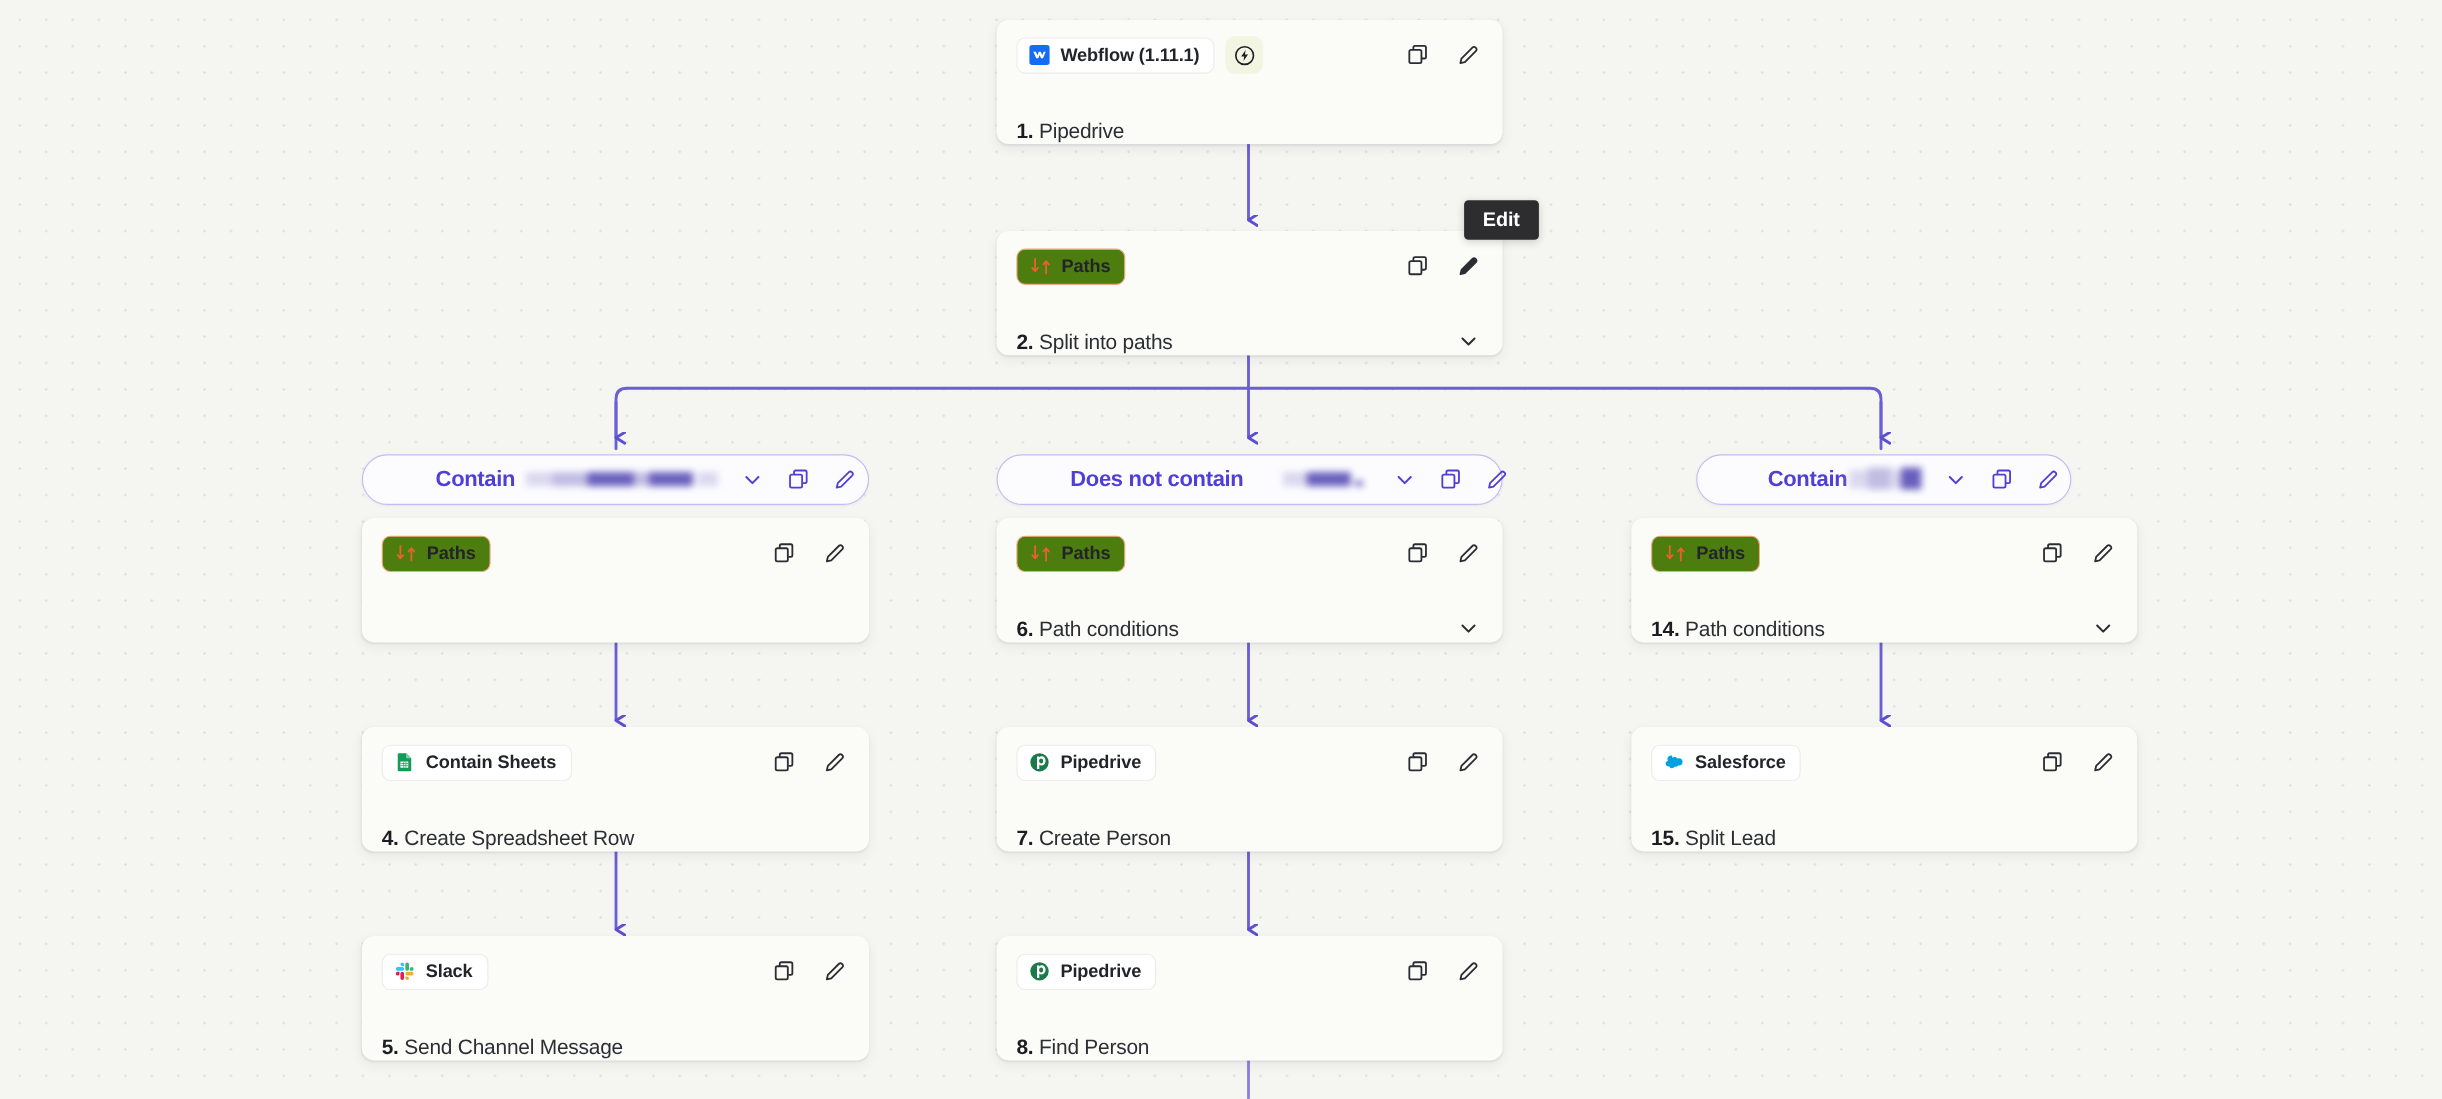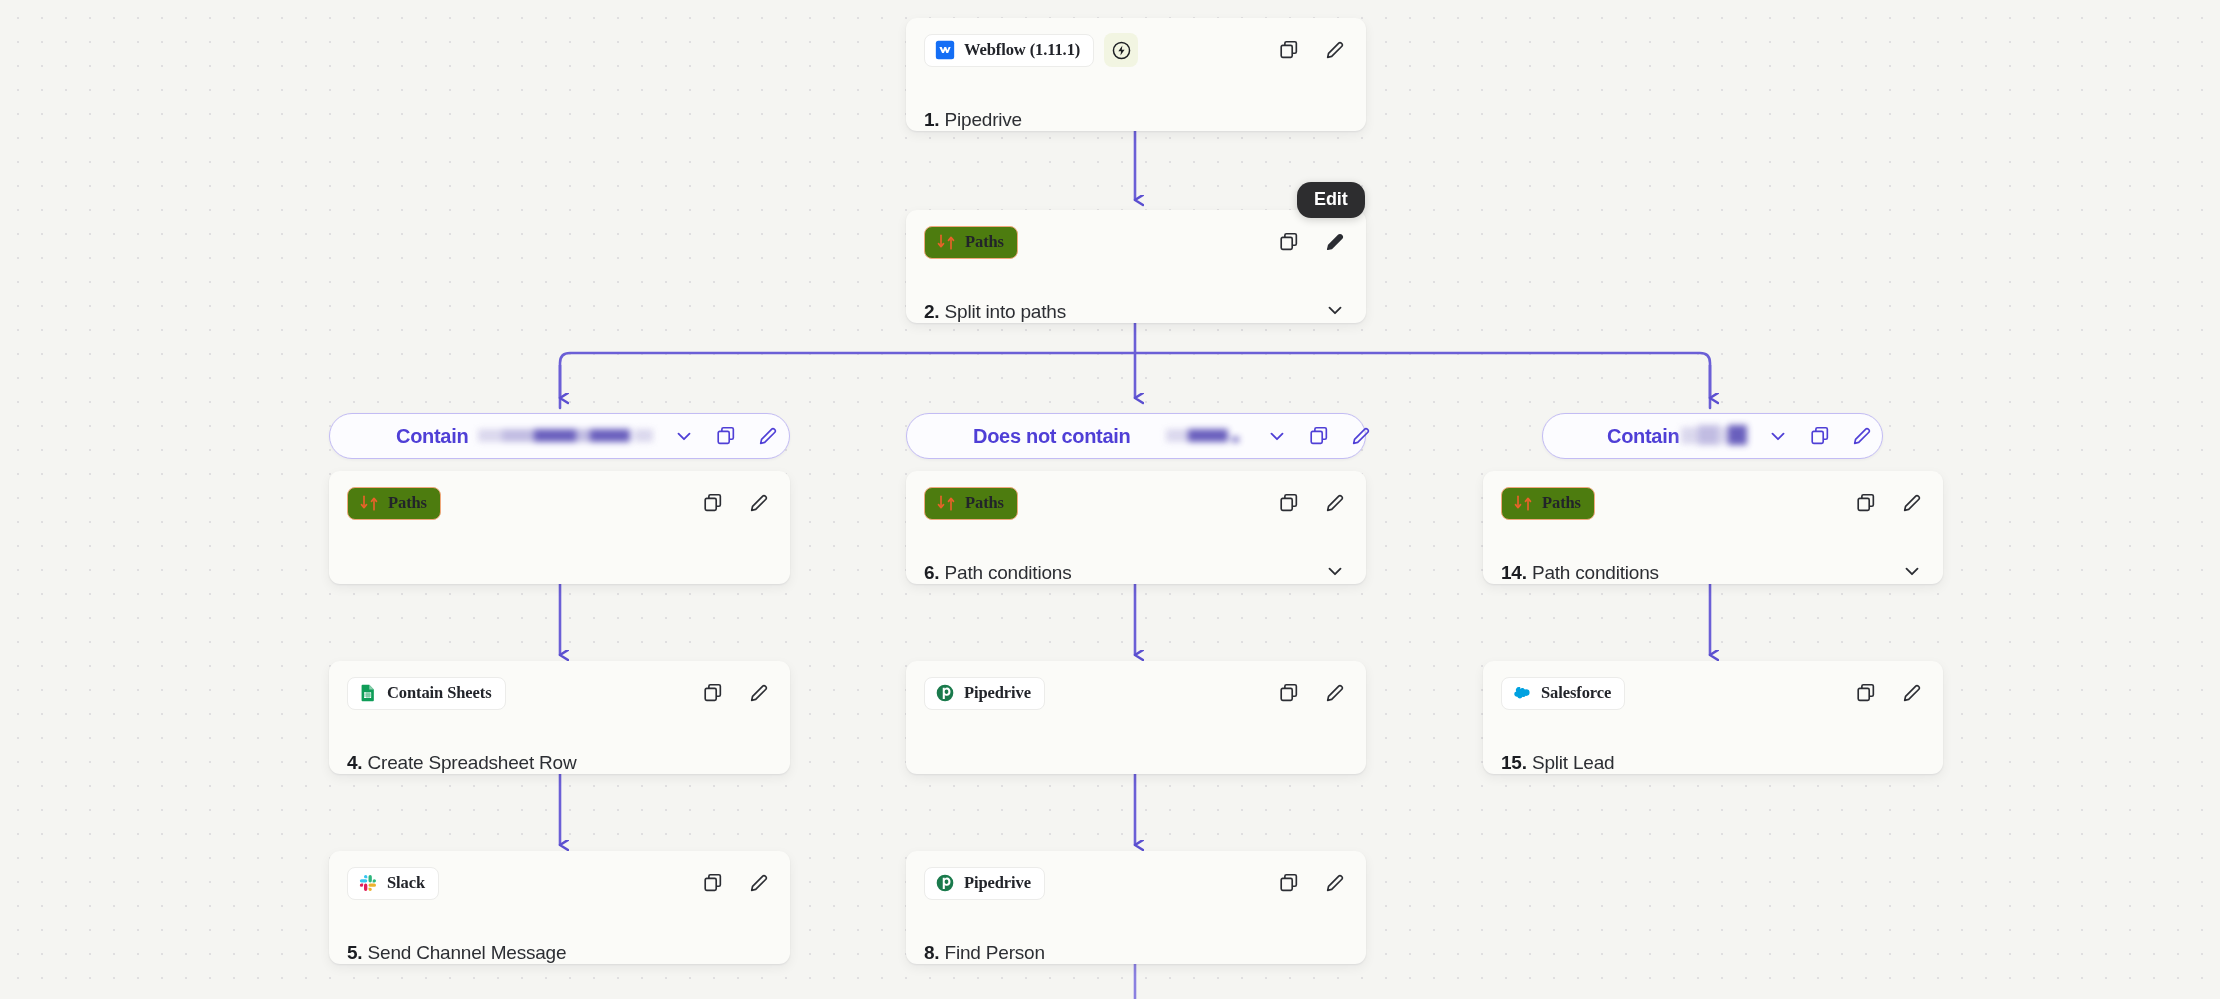--- a/index.html
+++ b/index.html
@@ -46,21 +46,20 @@
     z-index: 3;
     padding: 15px 18px 0 18px;
     display: flex;
     flex-direction: column;
   }
 
   .node-top {
     display: flex;
     align-items: center;
     height: 34px;
-    font-family: Liberation Serif, serif;
   }
 
   .node-bottom {
     display: flex;
     align-items: flex-end;
     flex: 1;
   }
 
   
   .app-chip {
@@ -184,24 +183,25 @@
   }
 
   
   .tooltip {
     position: absolute;
     background: #2d2d2f;
     color: #ffffff;
     font-size: 18px;
     font-weight: 700;
     letter-spacing: -0.1px;
-    border-radius: 14px;
+    border-radius: 4px;
     padding: 7px 17px 8px 17px;
     z-index: 8;
     box-shadow: 0 2px 8px rgba(0,0,0,0.18);
+    margin-left: 34px;
   }
 </style>
 </head>
 <body>
 
 <div id="canvas">
 
   <svg id="wires" viewBox="0 0 2220 999" width="2220" height="999">
     <defs>
       <marker id="ah" markerWidth="12" markerHeight="12" refX="5" refY="9" orient="auto" markerUnits="userSpaceOnUse">
@@ -541,20 +541,26 @@
             <path d="M7.5 7V4.6A1.6 1.6 0 0 1 9.1 3h9.3A1.6 1.6 0 0 1 20 4.6v9.3a1.6 1.6 0 0 1-1.6 1.6H16"></path>
           </svg>
         </span>
         <span class="icon-btn">
           <svg width="22" height="22" viewBox="0 0 24 24" fill="none" stroke="#2b2d33" stroke-width="1.8" stroke-linecap="round" stroke-linejoin="round">
             <path d="M4 20l1-4.4L16.1 4.5a1.9 1.9 0 0 1 2.7 0l.7.7a1.9 1.9 0 0 1 0 2.7L8.4 19z"></path>
           </svg>
         </span>
       </span>
     </div>
+    <div class="node-bottom">
+      <span class="node-title">
+        <b>7.</b>
+        <span>Create Person</span>
+      </span>
+    </div>
   </div>
 
   <div class="node" style="left:906px; top:851px; width:460px; height:113px;">
     <div class="node-top">
       <span class="app-chip">
         <svg class="chip-ico" viewBox="0 0 24 24">
           <circle cx="12" cy="12" r="10" fill="#1a7a4c"></circle>
           <path d="M9.3 5.8h2.4v1.1c.6-.9 1.6-1.4 2.8-1.4 2.4 0 4.1 2 4.1 4.9s-1.8 5-4.3 5c-1.1 0-2-.4-2.5-1.1v4.9H9.3zm4.5 7.4c1.3 0 2.2-1.1 2.2-2.7s-.9-2.7-2.2-2.7-2.2 1.1-2.2 2.7.9 2.7 2.2 2.7z" fill="#fff"></path>
         </svg>
         <span>Pipedrive</span>

